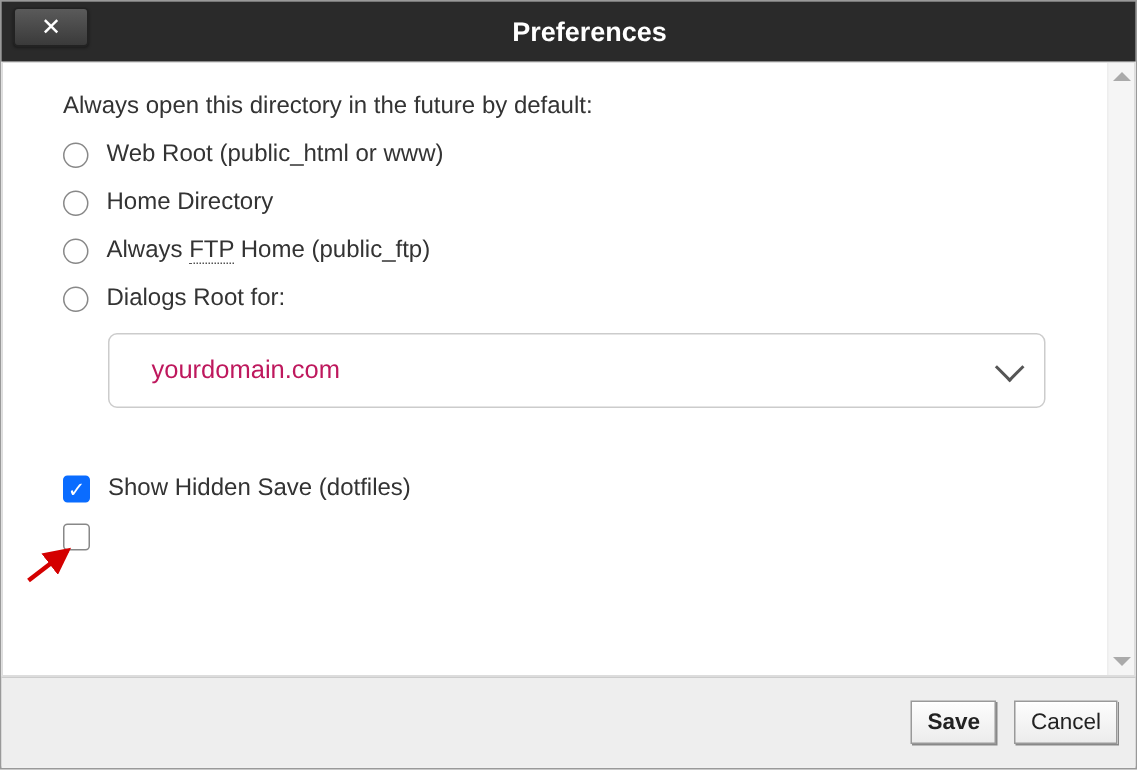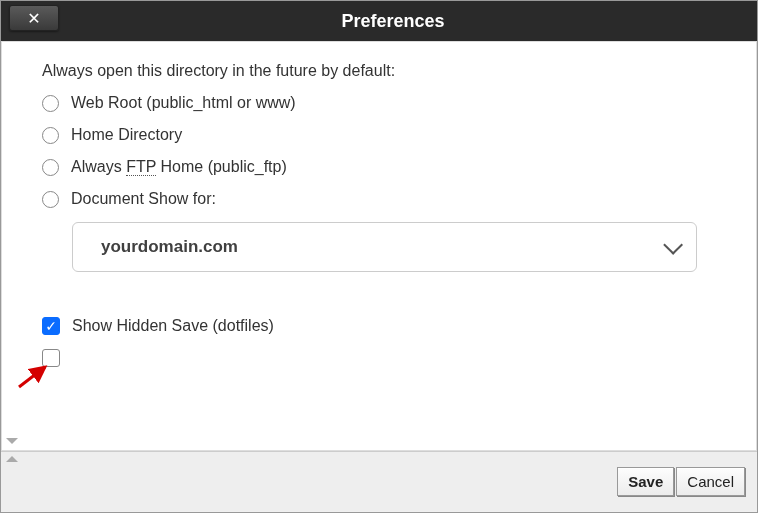--- a/index.html
+++ b/index.html
@@ -42,21 +42,20 @@
       font-weight: bold;
       font-size: 18px;
       padding-left: 28px;
     }
     .content-wrap {
       display: flex;
       height: 410px;
       background: #fff;
       border: 1px solid #ddd;
       margin: 0;
-      flex-direction: column;
     }
     .content {
       flex: 1;
       padding: 20px 40px 20px 40px;
       color: #333;
       font-size: 16px;
       overflow: hidden;
     }
     .scrollbar {
       width: 18px;
@@ -94,25 +93,24 @@
       margin-left: 30px;
       margin-top: 6px;
       height: 50px;
       border: 1px solid #ccc;
       border-radius: 6px;
       background: #fff;
       display: flex;
       align-items: center;
       justify-content: space-between;
       padding: 0 18px 0 28px;
-      color: #404040;
+      color: #be185d;
       font-size: 17px;
       cursor: pointer;
       width: 625px;
-      font-weight: bold;
     }
     .chevron {
       width: 14px; height: 14px;
       border-right: 2px solid #555;
       border-bottom: 2px solid #555;
       transform: rotate(45deg) translateY(-3px);
     }
     .checkbox-row {
       display: flex;
       align-items: center;
@@ -144,21 +142,21 @@
       pointer-events: none;
     }
     .footer {
       height: 60px;
       background: #eee;
       border-top: 1px solid #ccc;
       display: flex;
       justify-content: flex-end;
       align-items: center;
       padding-right: 12px;
-      gap: 2px;
+      gap: 12px;
     }
     .btn {
       background: linear-gradient(#fdfdfd,#ececec);
       border: 1px solid #999;
       box-shadow: 1px 1px 0 #888, inset 0 1px 0 #fff;
       padding: 5px 10px;
       font-size: 15px;
       color: #222;
       cursor: pointer;
     }
@@ -192,21 +190,21 @@
 
       <div class="radio-row">
         <div class="radio-circle"></div>
         <span>
           <span>Always </span><span class="ftp-underline">FTP</span><span> Home (public_ftp)</span>
         </span>
       </div>
 
       <div class="radio-row">
         <div class="radio-circle"></div>
-        <span>Document Show for:</span>
+        <span>Dialogs Root for:</span>
       </div>
 
       <div class="select-box">
         <span>yourdomain.com</span>
         <div class="chevron"></div>
       </div>
 
       <div class="gap"></div>
 
       <div class="checkbox-row">

